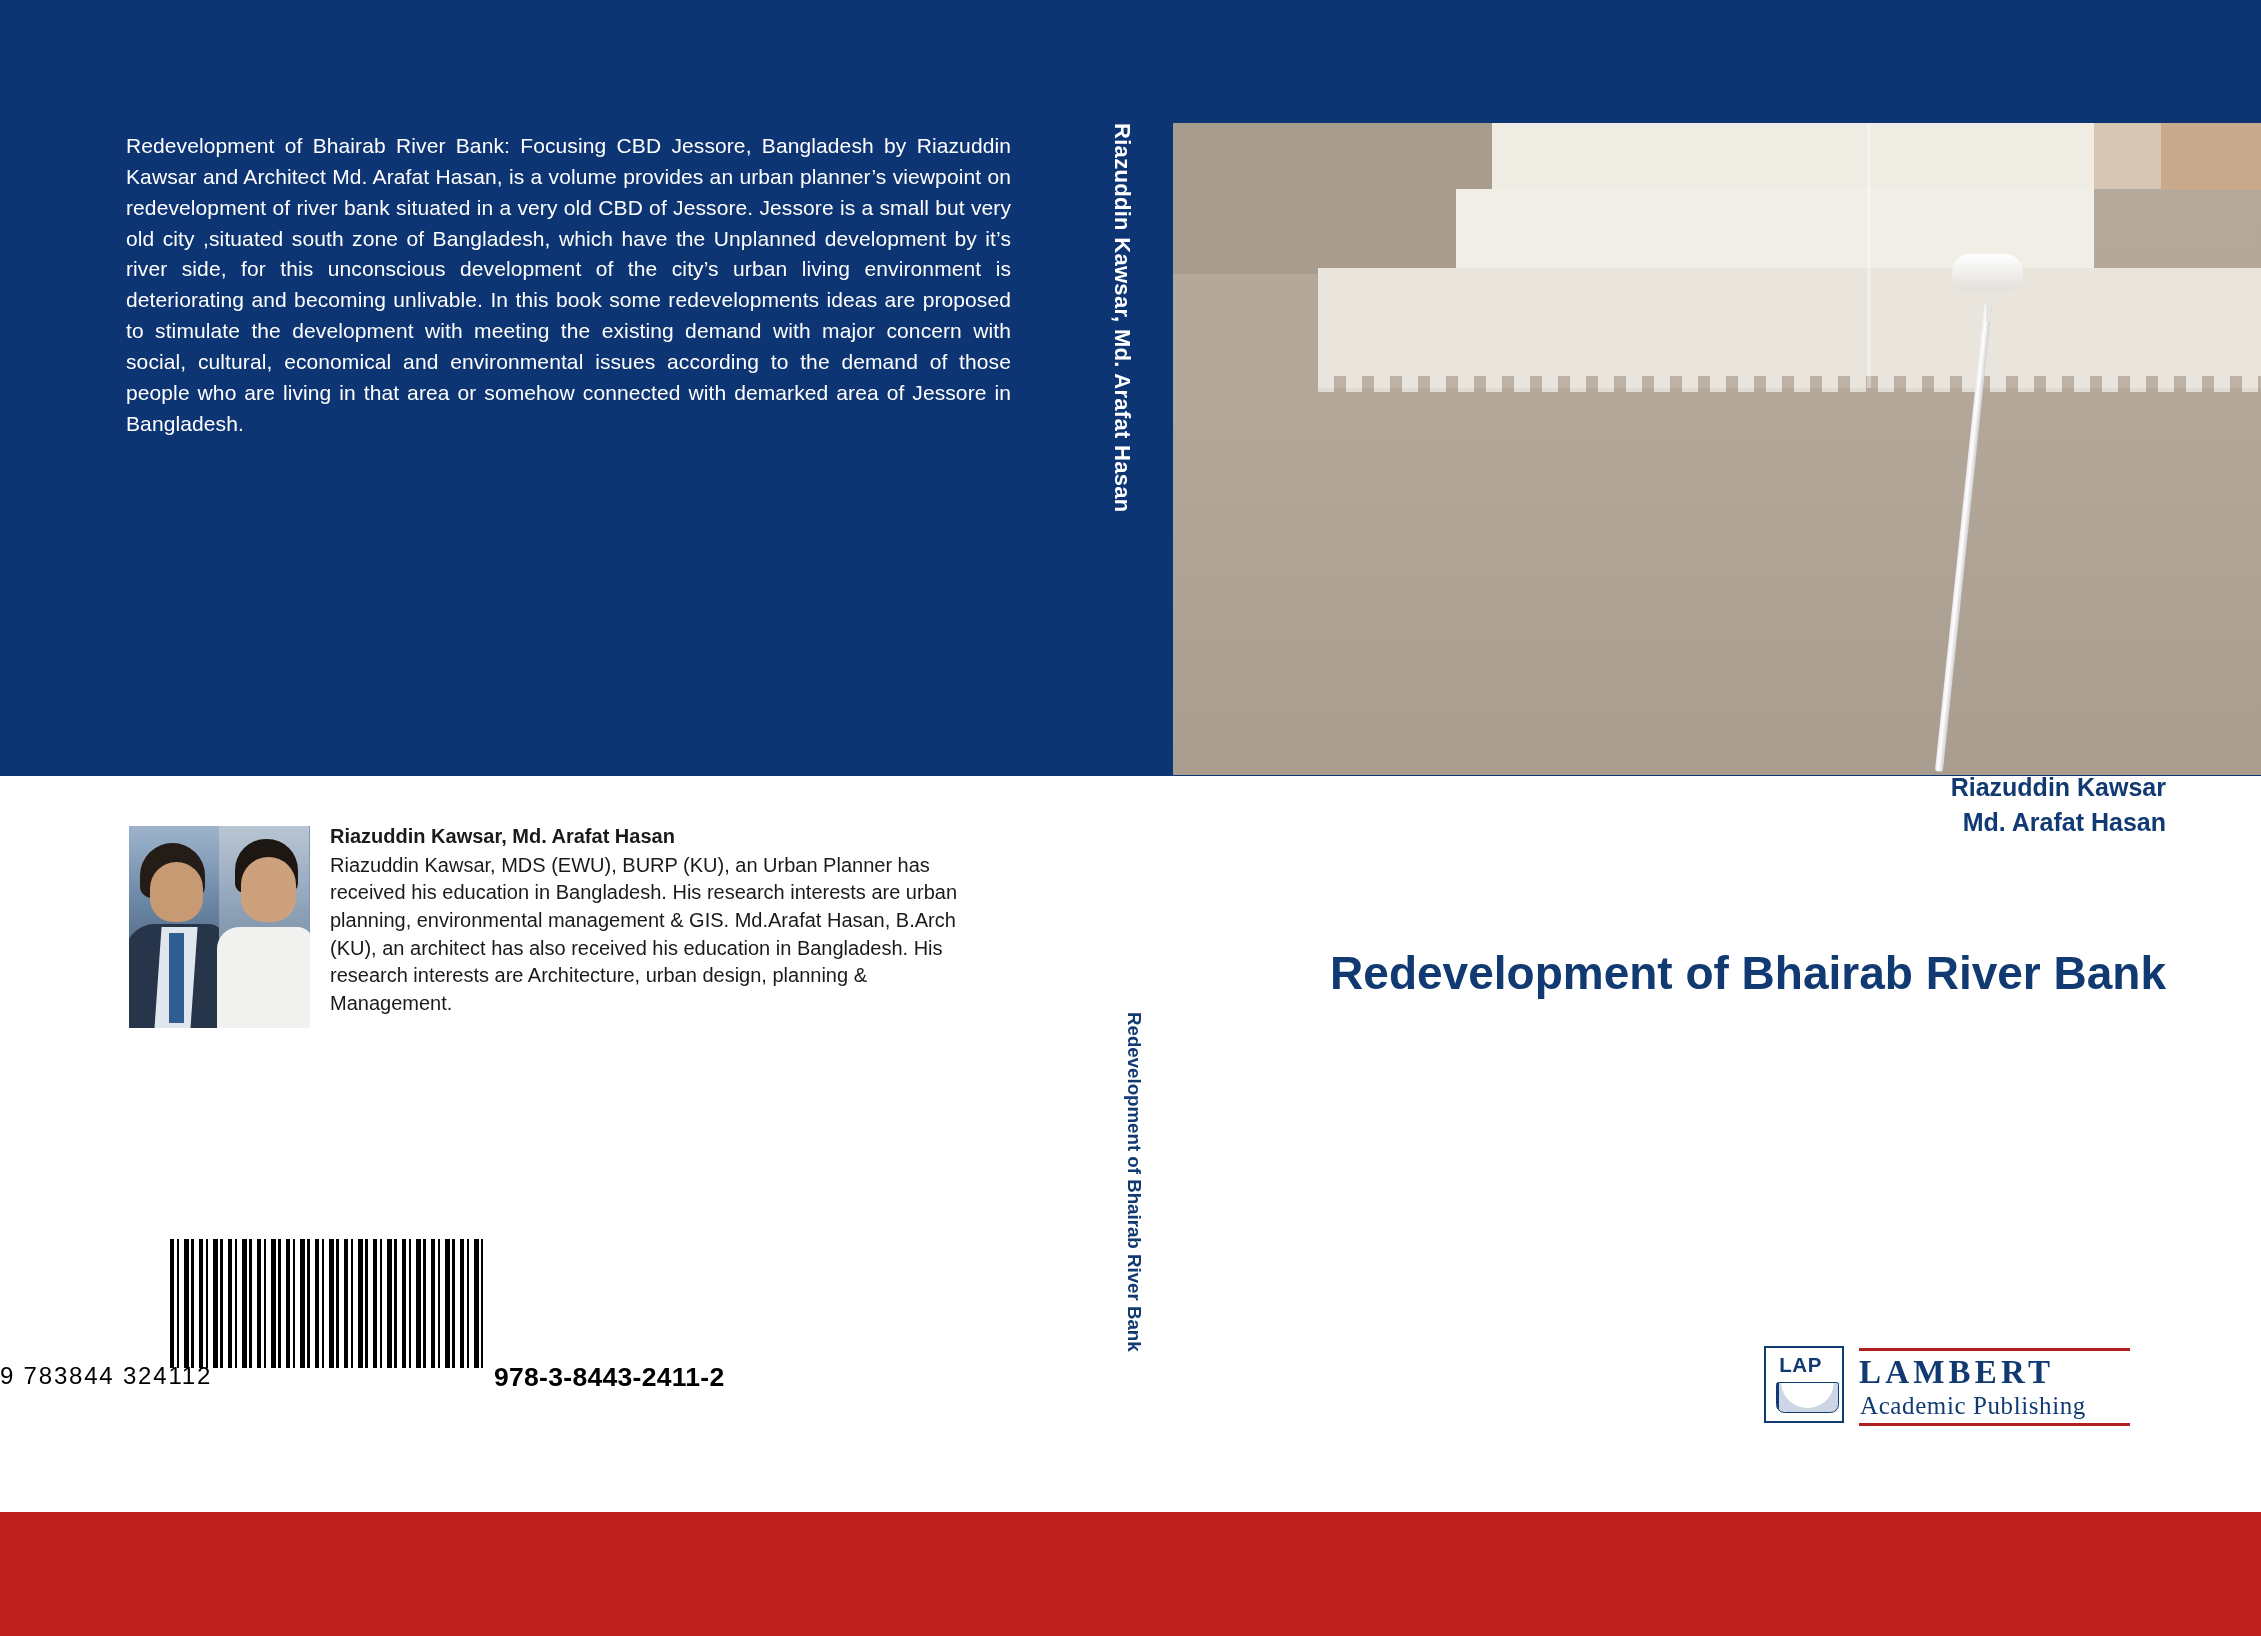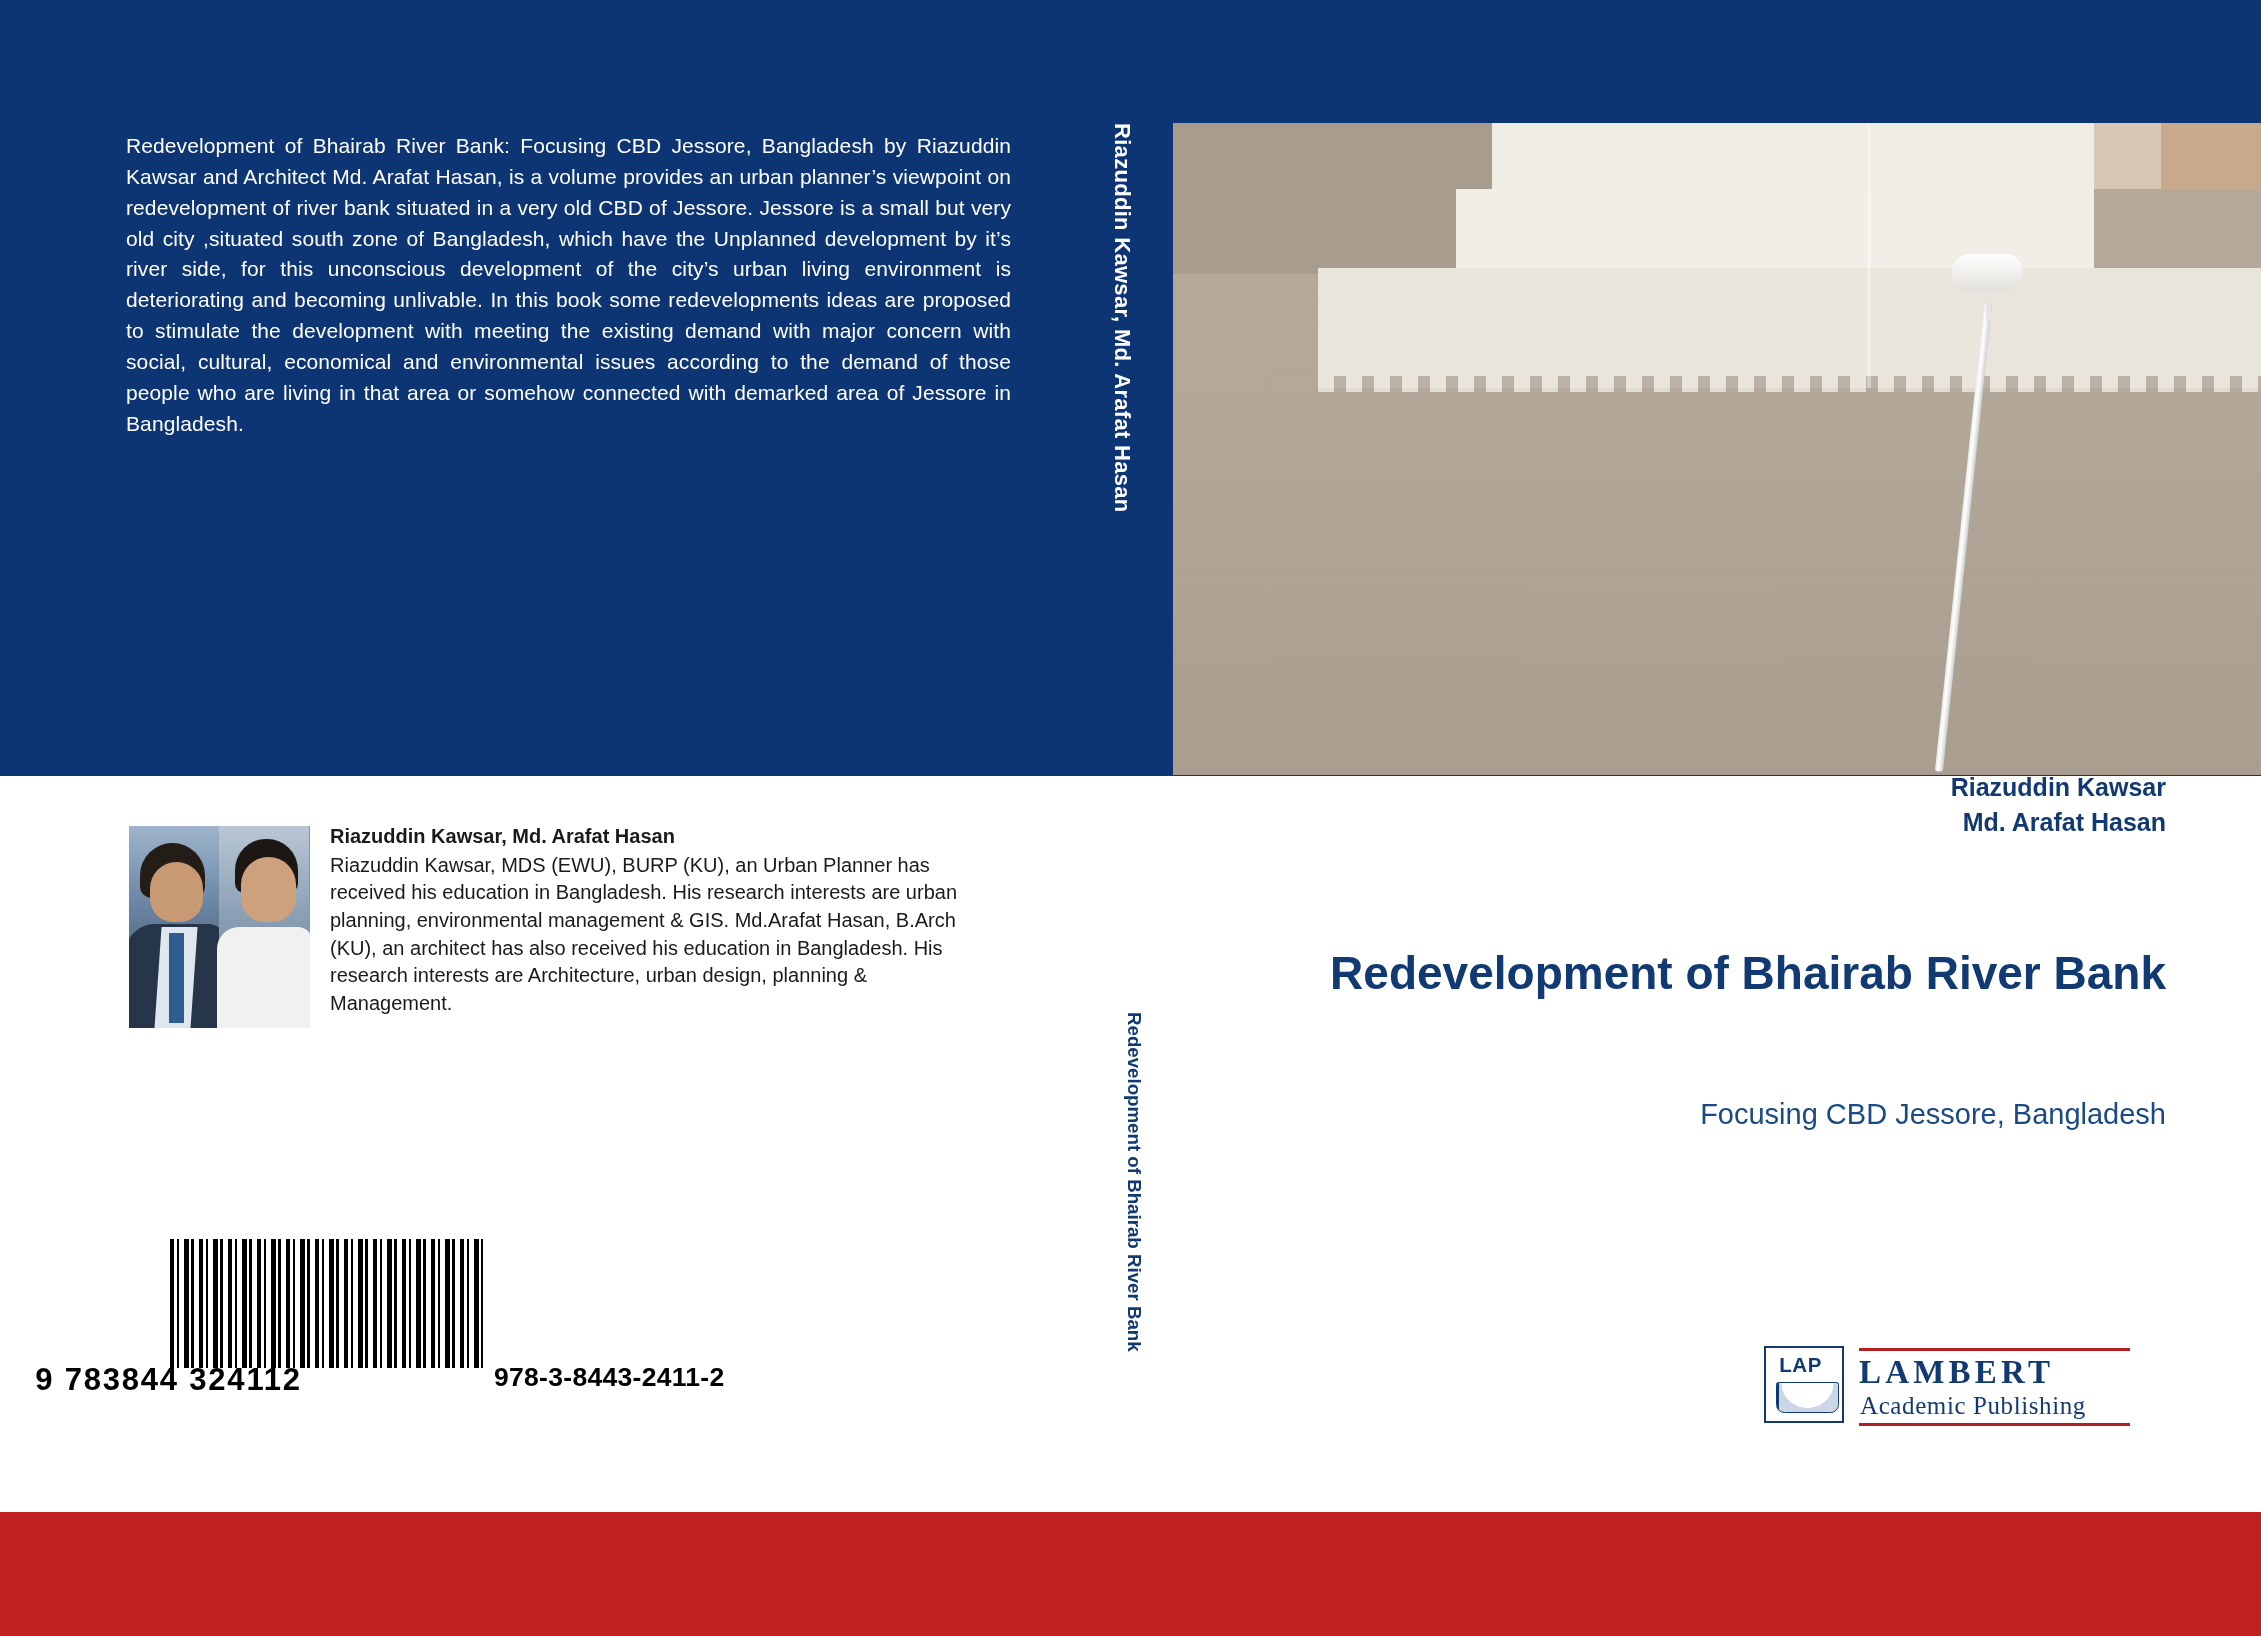--- a/index.html
+++ b/index.html
@@ -230,25 +230,24 @@
         #000 0px, #000 4.2px, #fff 4.2px, #fff 7.2px,
         #000 7.2px, #000 9px, #fff 9px, #fff 14px,
         #000 14px, #000 18.7px, #fff 18.7px, #fff 21px,
         #000 21px, #000 23.5px, #fff 23.5px, #fff 29px);
   }
   .barcode-digits {
     position: absolute;
     left: 0;
     top: 1362px;
     width: 337px;
-    font-size: 31px;
-    font-weight: bold;
+    font-size: 24px;
+    font-weight: normal;
     letter-spacing: 1.8px;
     color: #000;
-    text-align: center;
   }
   .isbn-text {
     position: absolute;
     left: 494px;
     top: 1362px;
     font-size: 26.5px;
     font-weight: bold;
     color: #000;
     letter-spacing: 0.3px;
   }
@@ -426,21 +425,20 @@
   <div class="isbn-text">978-3-8443-2411-2</div>
 
   <div class="spine-title">Redevelopment of Bhairab River Bank</div>
 
   <div class="front-authors">
     <div>Riazuddin Kawsar</div>
     <div>Md. Arafat Hasan</div>
   </div>
 
   <div class="front-title">Redevelopment of Bhairab River Bank</div>
-  <div class="front-subtitle">Focusing CBD Jessore, Bangladesh</div>
 
   <div class="logo">
     <div class="emblem">
       <div class="emblem-lap">LAP</div>
       <div class="emblem-book"></div>
     </div>
     <div class="rule-top"></div>
     <div class="lambert">LAMBERT</div>
     <div class="acad">Academic Publishing</div>
     <div class="rule-bottom"></div>

